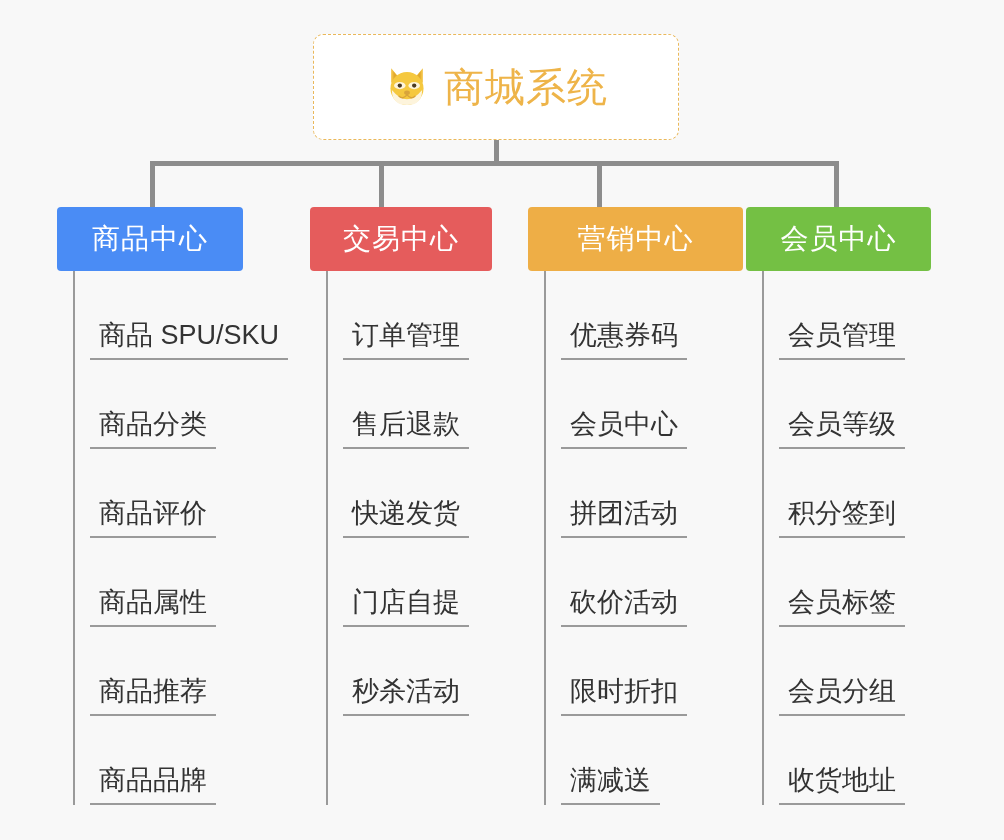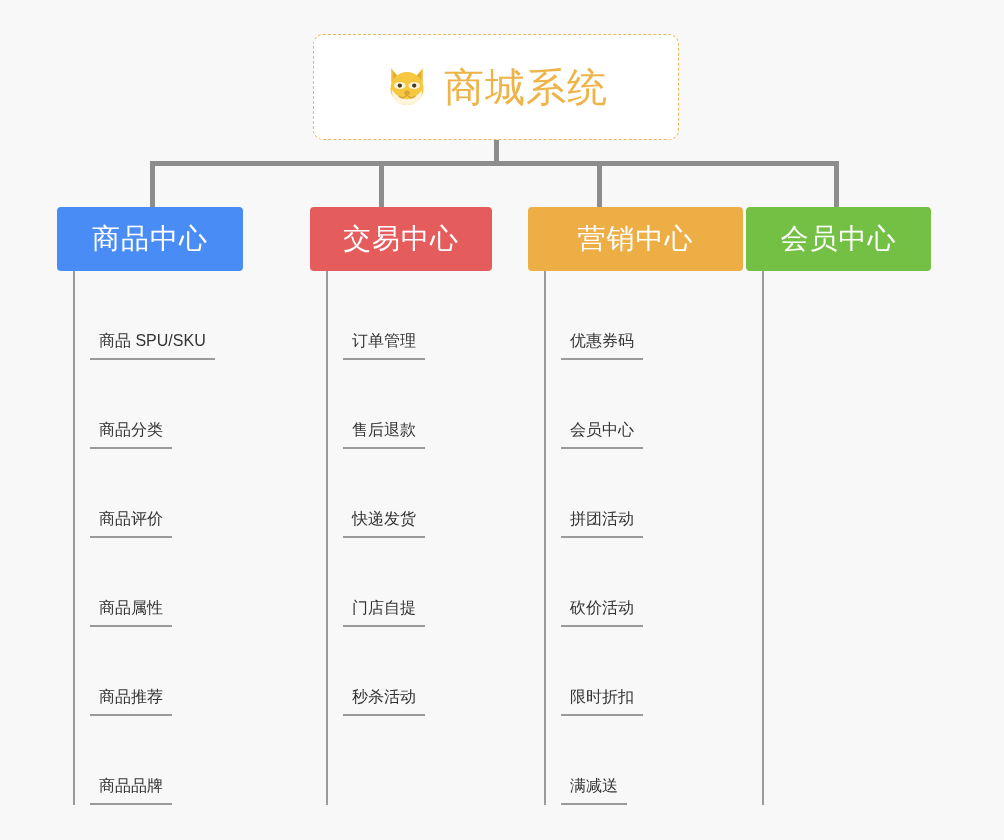--- a/index.html
+++ b/index.html
@@ -105,21 +105,21 @@
   .leaf-item {
     position: relative;
     height: 89px;
     box-sizing: border-box;
     display: flex;
     align-items: flex-end;
     padding-left: 33px;
   }
   .leaf-text {
     position: relative;
-    font-size: 16px;
+    font-size: 27px;
     color: #333333;
     line-height: 1;
     padding: 0 9px 9px 9px;
     border-bottom: 2px solid #9a9a9a;
     white-space: nowrap;
     margin-top: 16px;
   }
 </style>
 </head>
 <body>
@@ -229,15 +229,35 @@
           <span class="leaf-text">满减送</span>
         </li>
     </ul>
   </div>
 
   <div class="column" style="left:746px;width:185px;">
     <div class="col-header" style="background:#74c044;width:185px;">
       <span>会员中心</span>
     </div>
     <div class="col-spine" style="height:534px;"></div>
+    <ul class="leaf-list">
+      <li class="leaf-item">
+          <span class="leaf-text">会员管理</span>
+        </li>
+      <li class="leaf-item">
+          <span class="leaf-text">会员等级</span>
+        </li>
+      <li class="leaf-item">
+          <span class="leaf-text">积分签到</span>
+        </li>
+      <li class="leaf-item">
+          <span class="leaf-text">会员标签</span>
+        </li>
+      <li class="leaf-item">
+          <span class="leaf-text">会员分组</span>
+        </li>
+      <li class="leaf-item">
+          <span class="leaf-text">收货地址</span>
+        </li>
+    </ul>
   </div>
 
 </div>
 
 </body></html>

